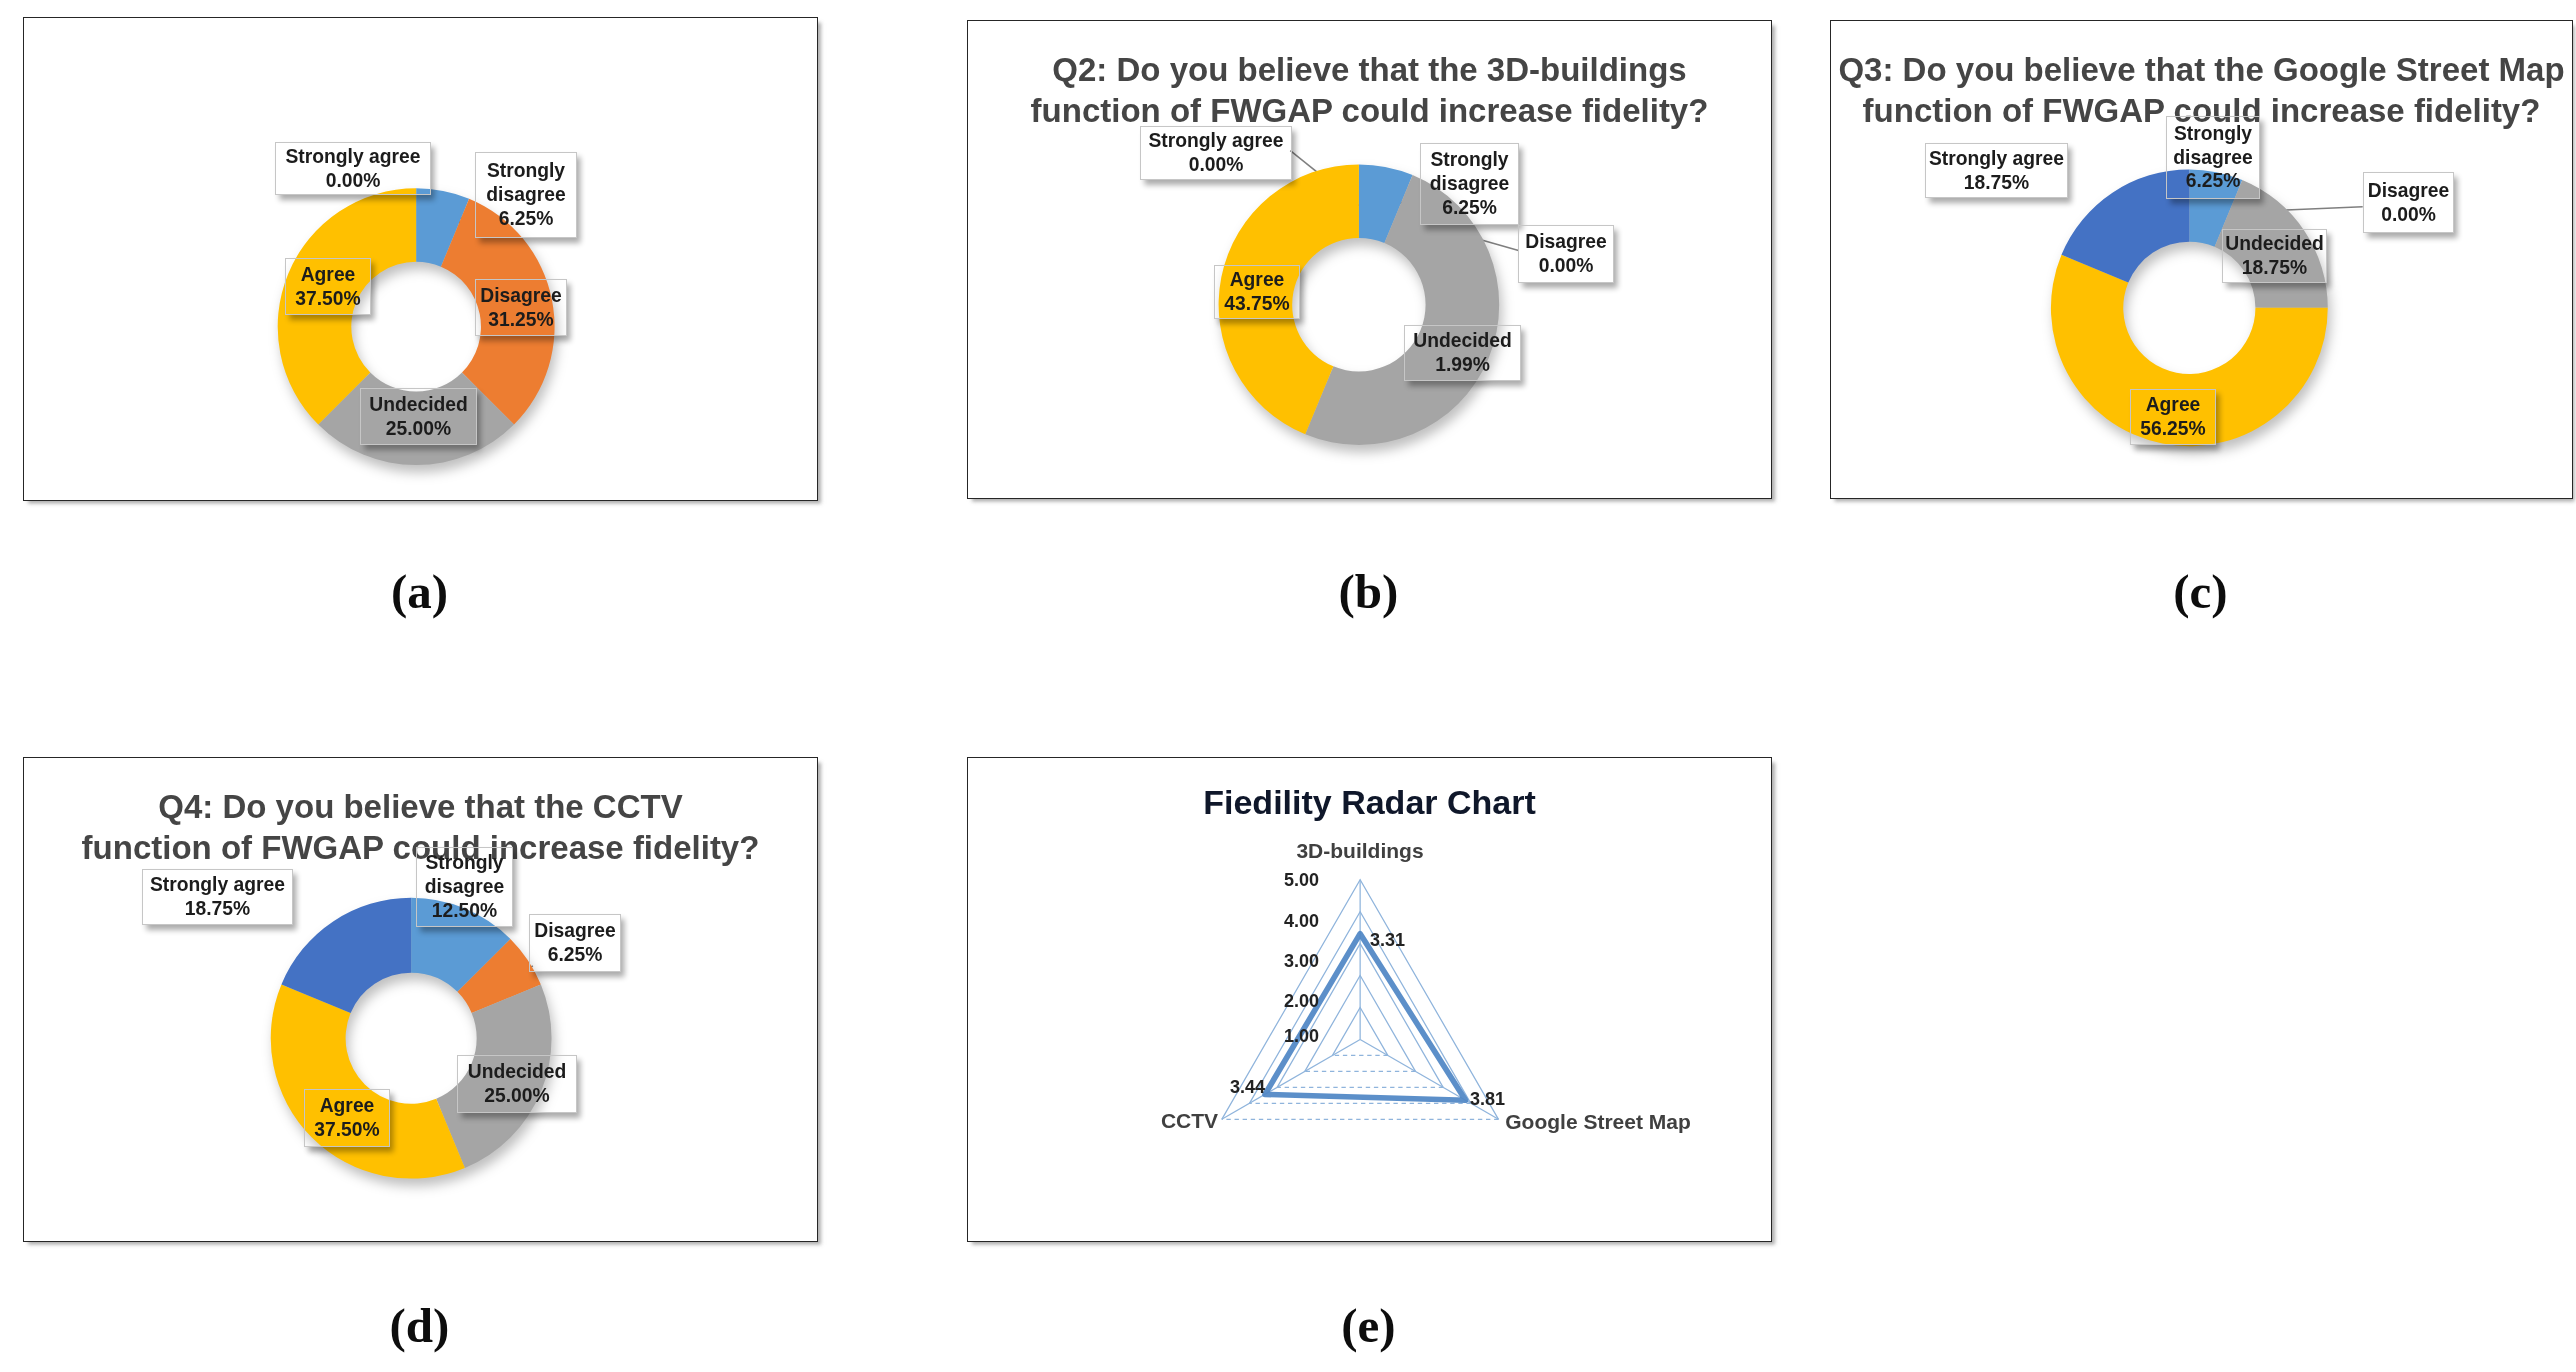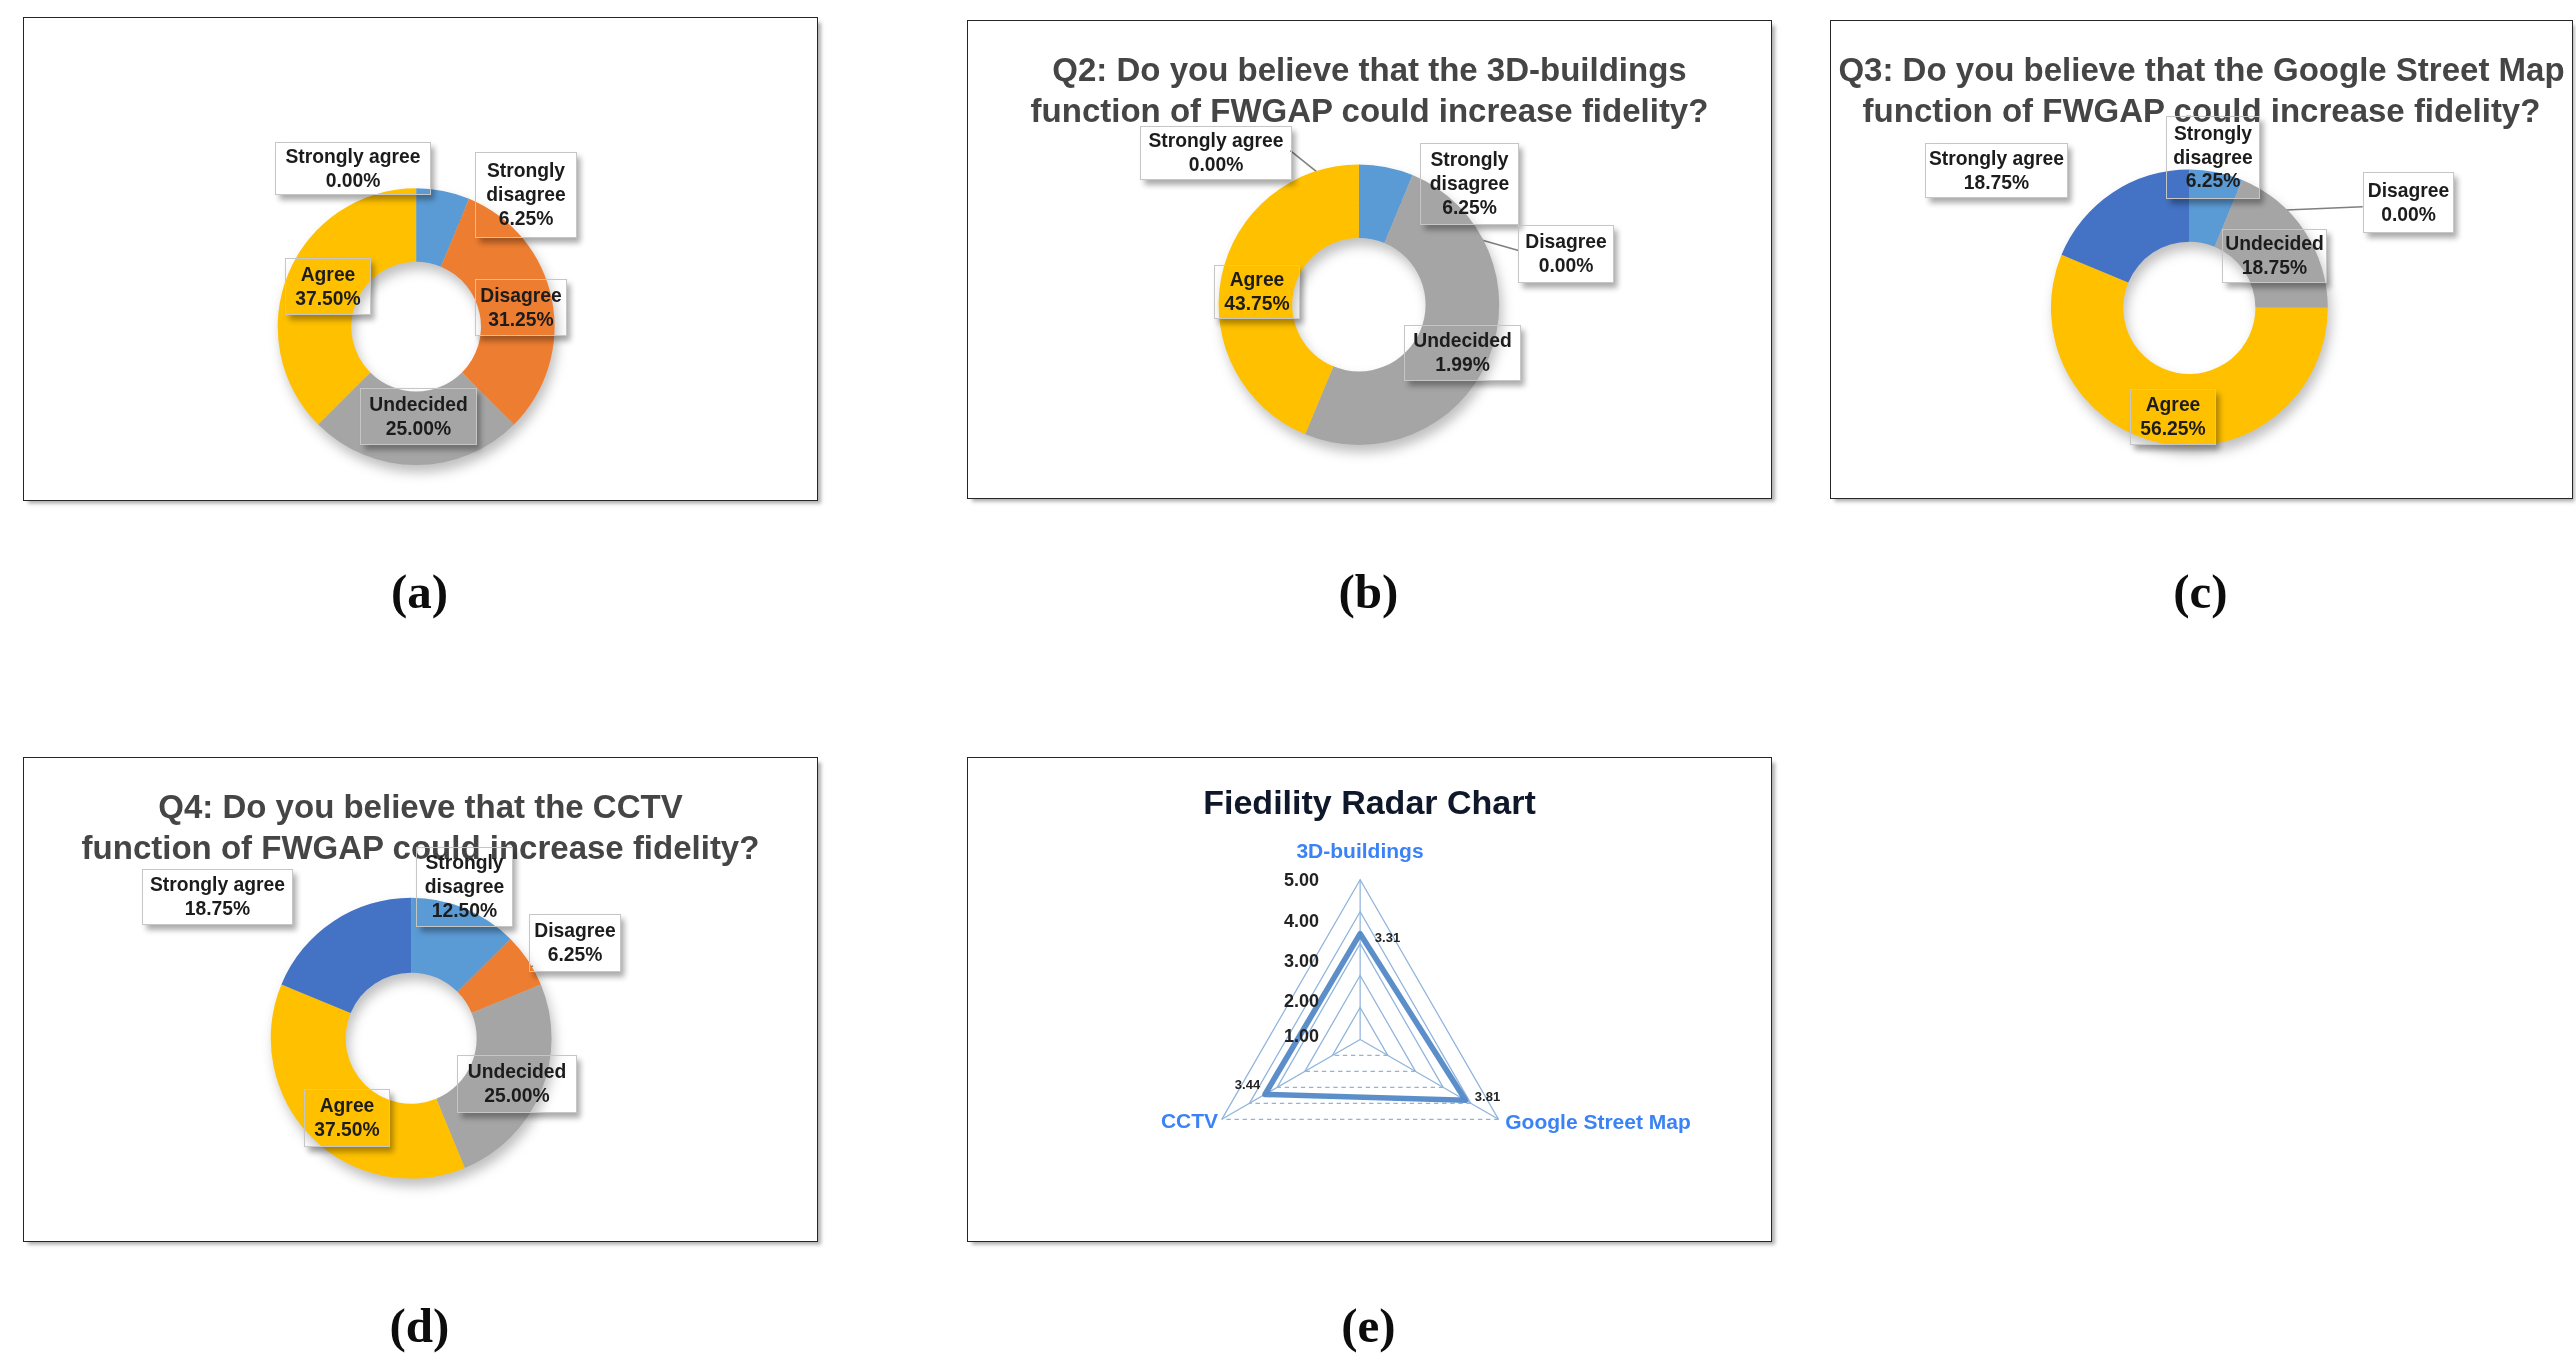--- a/index.html
+++ b/index.html
@@ -9,23 +9,23 @@
   .pie-title{position:absolute;top:27.5px;left:0;right:0;text-align:center;
              font-size:33px;font-weight:700;color:#454545;line-height:41px;}
   .radar-title{position:absolute;top:25px;left:0;right:0;text-align:center;
              font-size:34px;font-weight:700;color:#0f172a;}
   .chart-svg{position:absolute;left:0;top:0;}
   .donut-layer{filter:drop-shadow(5px 12px 9px rgba(0,0,0,.25));}
   .lbl{position:absolute;display:flex;flex-direction:column;justify-content:center;
        text-align:center;border:1.2px solid #c6c6c6;background:transparent;
        box-shadow:4.4px 5px 5.6px rgba(0,0,0,.33);
        font-size:19.3px;font-weight:700;color:#1c1c1c;line-height:1.24;}
-  .axis-lbl{position:absolute;text-align:center;font-size:21px;font-weight:700;color:#3b82f6;}
+  .axis-lbl{position:absolute;text-align:center;font-size:21px;font-weight:700;color:#404040;}
   .tick-lbl{position:absolute;width:69px;text-align:left;font-size:18px;font-weight:600;color:#222;}
-  .val-lbl{position:absolute;width:75px;text-align:center;font-size:13px;font-weight:700;color:#222;}
+  .val-lbl{position:absolute;width:75px;text-align:center;font-size:18px;font-weight:700;color:#222;}
   .caption{position:absolute;text-align:center;font-family:"Liberation Serif",serif;
            font-size:49px;font-weight:700;color:#0d0d0d;}
 </style>
 </head>
 <body>
 
 <div class="panel" style="left:23px;top:17px;width:793px;height:482px">
   <svg class="chart-svg" width="793" height="482" viewBox="0 0 1270 773">
       <line x1="648" y1="280" x2="706" y2="336" stroke="#7f7f7f" stroke-width="2.5"></line>
       <line x1="723" y1="333" x2="698" y2="320" stroke="#7f7f7f" stroke-width="2.5"></line>

